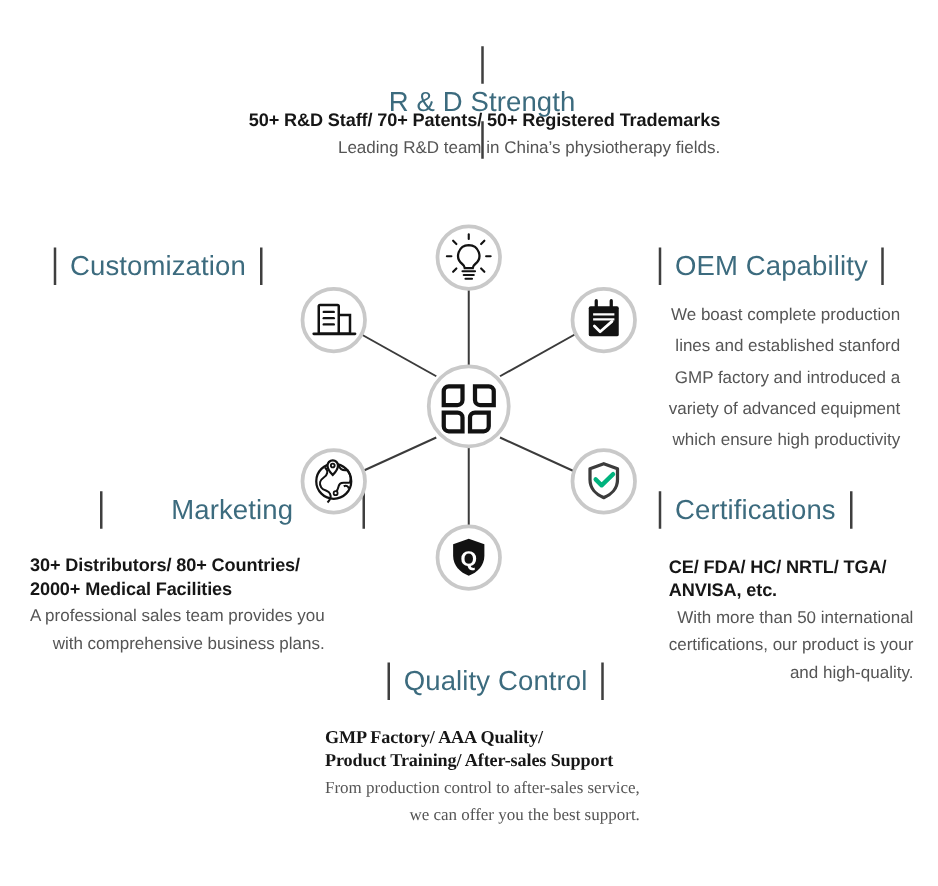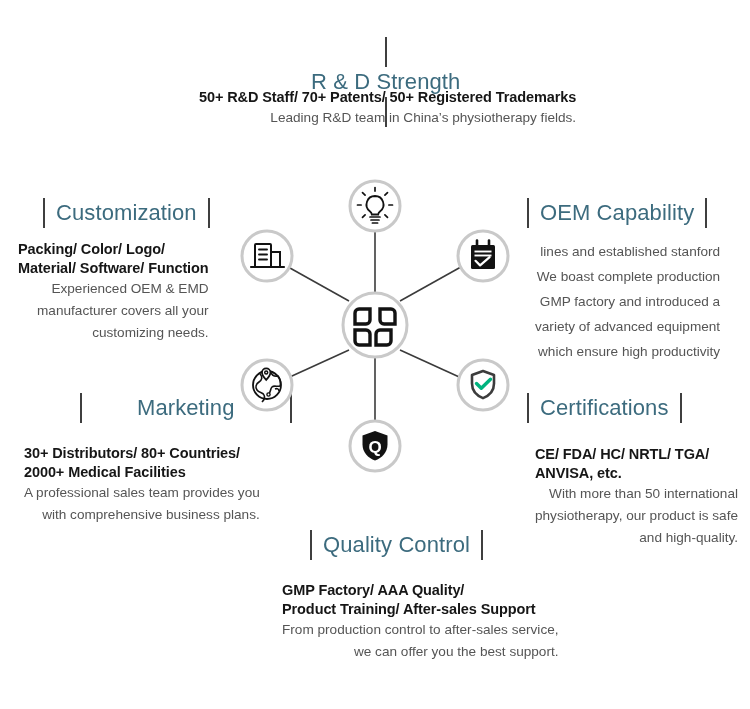--- a/index.html
+++ b/index.html
@@ -70,72 +70,65 @@
   <div class="block" style="left:199px;top:88px;">
     <div class="strong">50+ R&amp;D Staff/ 70+ Patents/ 50+ Registered Trademarks</div>
     <div class="body">Leading R&amp;D team in China’s physiotherapy fields.</div>
   </div>
 
   <div class="heading" style="left:43px;top:196px;">
     <span class="bar"></span>
     <span class="htext">Customization</span>
     <span class="bar"></span>
   </div>
-  <div class="block" style="left:18px;top:240px;">
-    <div class="strong">Packing/ Color/ Logo/</div>
-    <div class="strong">Material/ Software/ Function</div>
-    <div class="body">Experienced OEM &amp; EMD</div>
-    <div class="body">manufacturer covers all your</div>
-    <div class="body">customizing needs.</div>
-  </div>
 
   <div class="heading" style="left:80px;top:391px;gap:44px;">
     <span class="bar"></span>
     <span class="htext">Marketing</span>
     <span class="bar"></span>
   </div>
   <div class="block" style="left:24px;top:444px;">
     <div class="strong">30+ Distributors/ 80+ Countries/</div>
     <div class="strong">2000+ Medical Facilities</div>
     <div class="body">A professional sales team provides you</div>
     <div class="body">with comprehensive business plans.</div>
   </div>
 
   <div class="heading" style="left:527px;top:196px;">
     <span class="bar"></span>
     <span class="htext">OEM Capability</span>
     <span class="bar"></span>
   </div>
   <div class="block wide" style="left:535px;top:239px;">
+    <div class="body">We boast complete production</div>
     <div class="body">lines and established stanford</div>
-    <div class="body">We boast complete production</div>
     <div class="body">GMP factory and introduced a</div>
     <div class="body">variety of advanced equipment</div>
     <div class="body">which ensure high productivity</div>
   </div>
 
   <div class="heading" style="left:527px;top:391px;">
     <span class="bar"></span>
     <span class="htext">Certifications</span>
     <span class="bar"></span>
   </div>
   <div class="block" style="left:535px;top:445px;">
     <div class="strong">CE/ FDA/ HC/ NRTL/ TGA/</div>
     <div class="strong">ANVISA, etc.</div>
     <div class="body">With more than 50 international</div>
-    <div class="body">physiotherapy, our product is safe</div>
+    <div class="body">certifications, our product is your</div>
     <div class="body">and high-quality.</div>
   </div>
 
   <div class="heading" style="left:310px;top:528px;">
     <span class="bar"></span>
     <span class="htext">Quality Control</span>
     <span class="bar"></span>
   </div>
-  <div class="block" style="left:282px;top:581px;">
+  <div class="block" style="left:260px;top:581px;font-family:Liberation Serif, serif;">
     <div class="strong">GMP Factory/ AAA Quality/</div>
     <div class="strong">Product Training/ After-sales Support</div>
     <div class="body">From production control to after-sales service,</div>
     <div class="body">we can offer you the best support.</div>
   </div>
 
   <div class="diagram">
     <svg width="300" height="305" viewBox="0 0 300 305" xmlns="http://www.w3.org/2000/svg">
 
       <g stroke="#3b3b3b" stroke-width="1.6">

